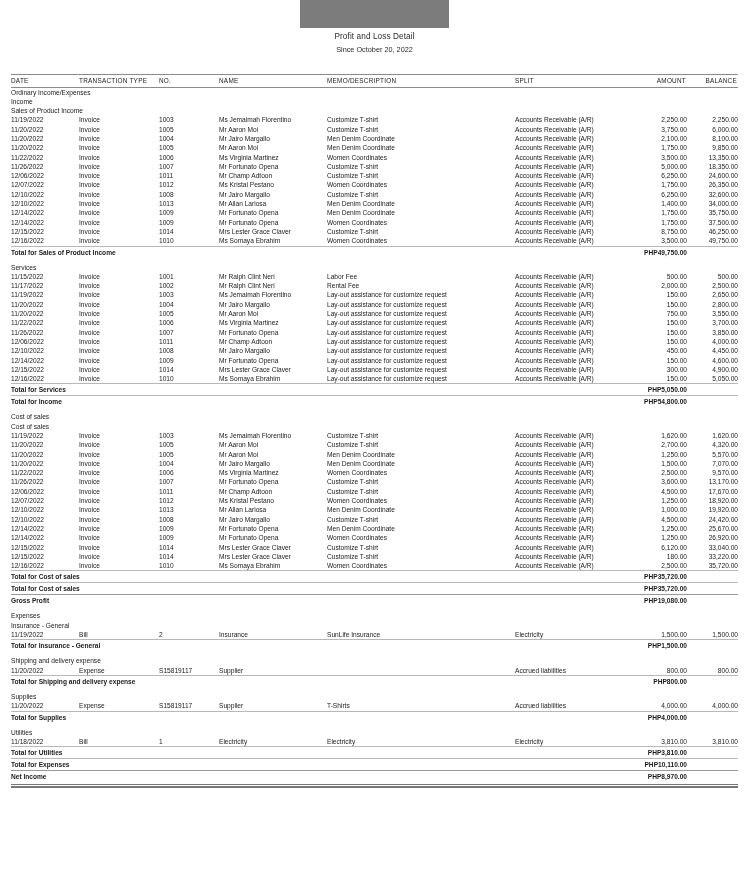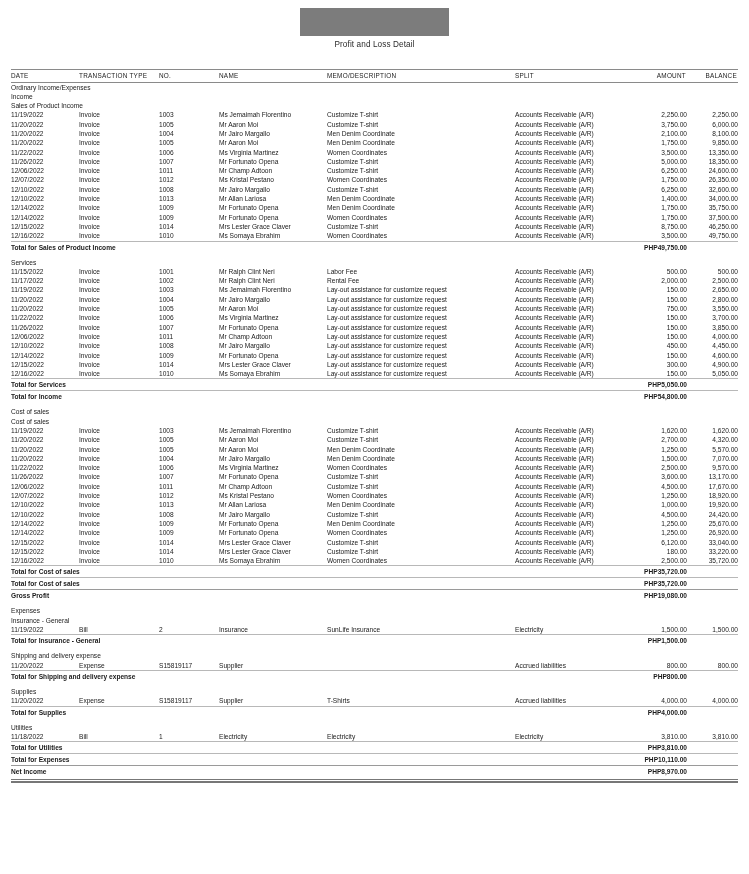--- a/index.html
+++ b/index.html
@@ -17,21 +17,21 @@
   #report {
     position: relative;
     width: 749px;
     height: 874px;
     box-sizing: border-box;
   }
 
   
   .doc-header {
     text-align: center;
-    padding-top: 8px;
+    padding-top: 0;
   }
   .logo-block {
     width: 149px;
     height: 28px;
     background: #7c7c7c;
     margin: 0 auto 3px auto;
   }
   .doc-title {
     font-size: 8.2px;
     line-height: 12px;
@@ -131,20 +131,21 @@
   }
 </style>
 </head>
 <body>
 
 <div id="report">
 
   <div class="doc-header">
     <div class="logo-block"></div>
     <div class="doc-title">Profit and Loss Detail</div>
+    <div class="doc-subtitle">Since October 20, 2022</div>
   </div>
 
   <table class="ledger">
     <colgroup>
       <col class="c-date">
         <col class="c-type">
         <col class="c-no">
         <col class="c-name">
       <col class="c-memo">
         <col class="c-split">

